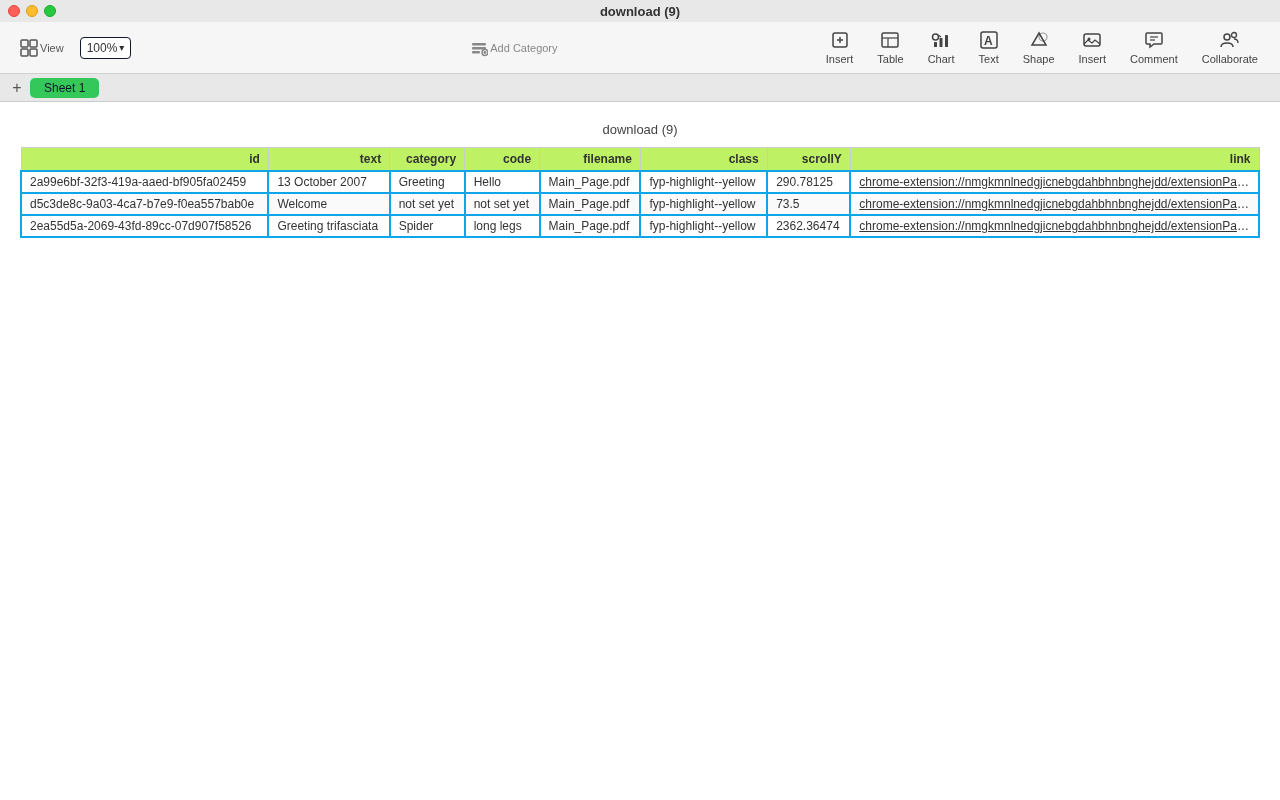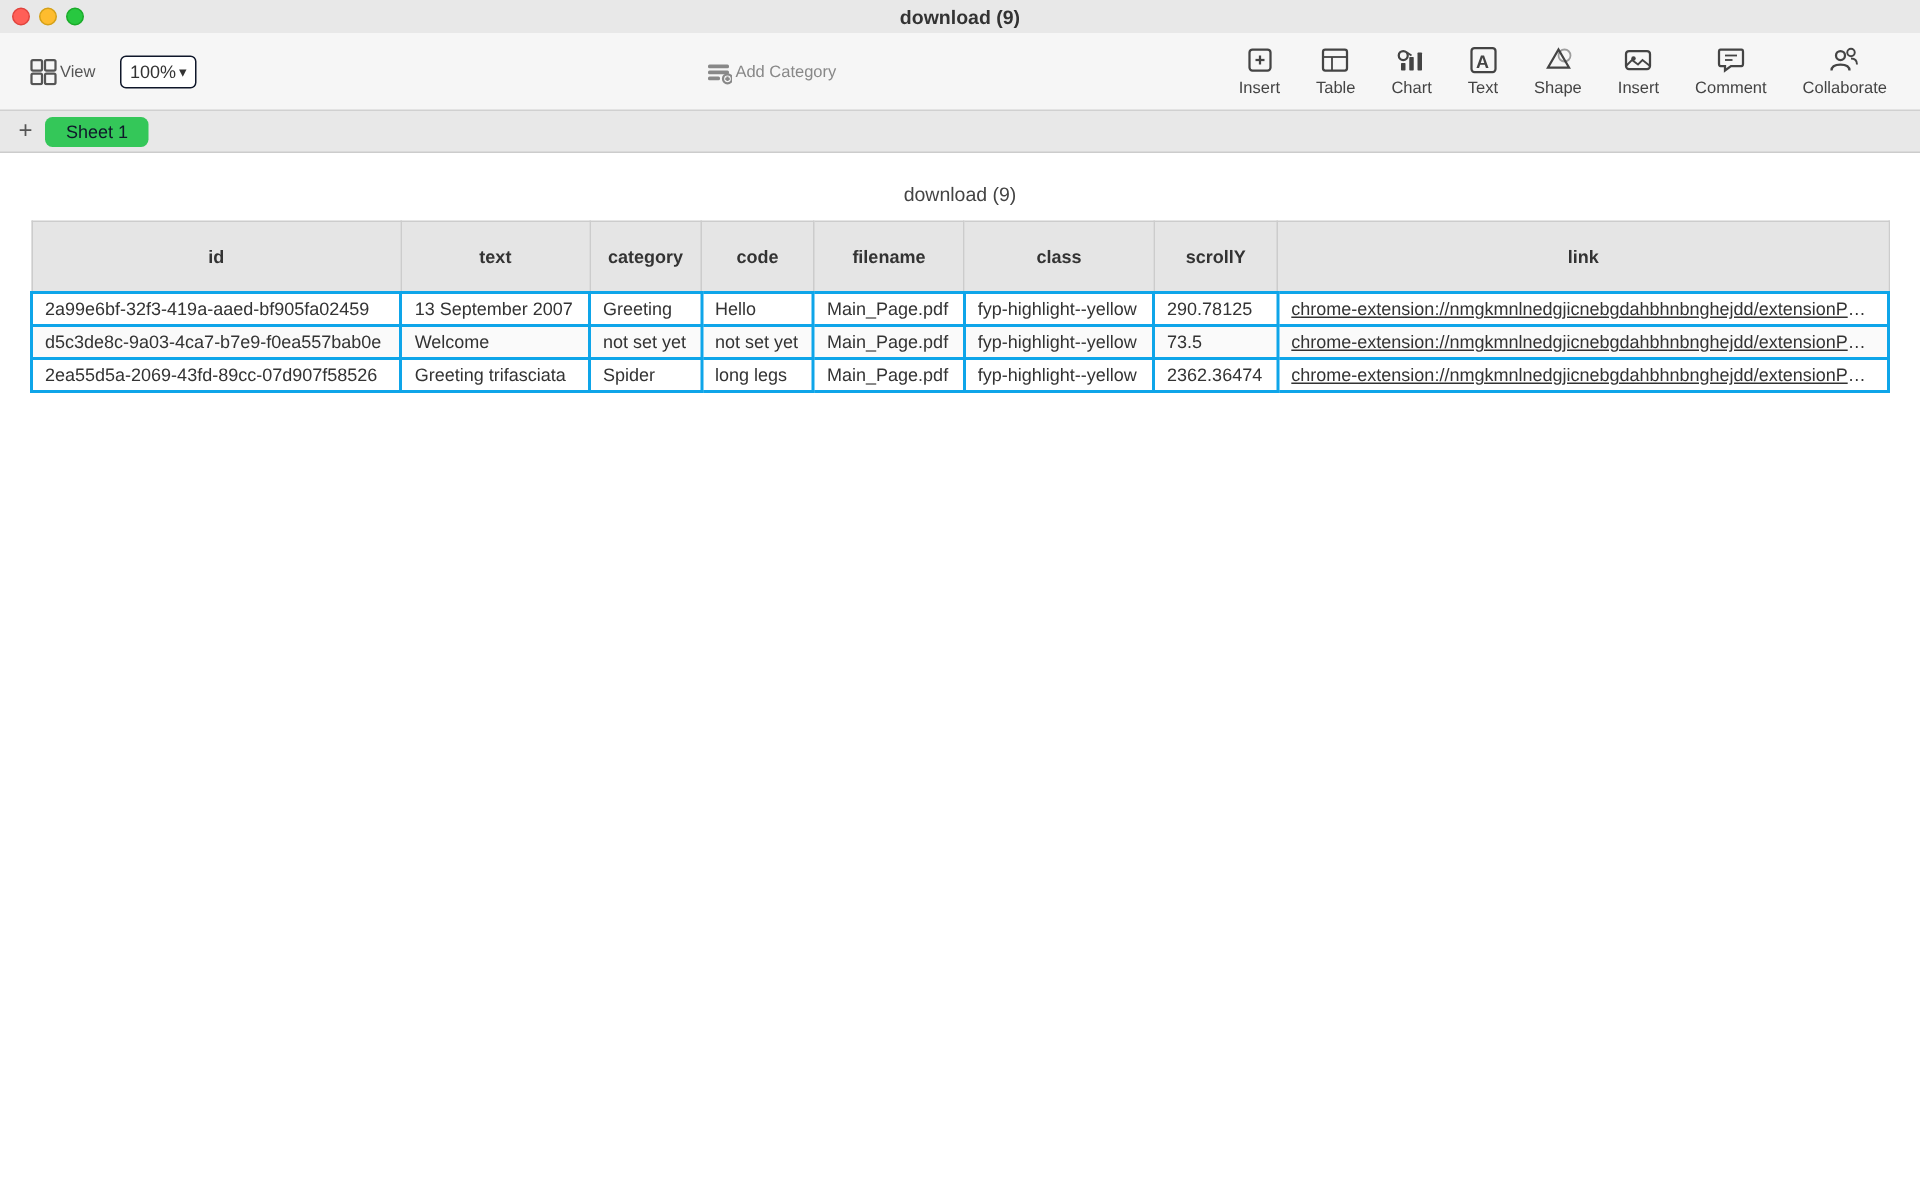--- a/index.html
+++ b/index.html
@@ -164,24 +164,24 @@
       font-weight: 500;
     }
 
     
     .data-table {
       width: 100%;
       border-collapse: collapse;
       font-size: 12px;
     }
     .data-table th {
-      background: #e5e5e5;
+      background: #bef264;
       border: 1px solid #ccc;
-      padding: 16px 8px;
-      text-align: center;
+      padding: 4px 8px;
+      text-align: right;
       font-weight: 600;
       color: #333;
       white-space: nowrap;
     }
     .data-table td {
       border: 2px solid #0ea5e9;
       padding: 3px 8px;
       color: #333;
       white-space: nowrap;
       overflow: hidden;
@@ -329,21 +329,21 @@
         <th>code</th>
         <th>filename</th>
         <th>class</th>
         <th>scrollY</th>
         <th>link</th>
       </tr>
     </thead>
     <tbody id="table-body">
     <tr>
           <td>2a99e6bf-32f3-419a-aaed-bf905fa02459</td>
-          <td>13 September 2007</td>
+          <td>13 October 2007</td>
           <td>Greeting</td>
           <td>Hello</td>
           <td>Main_Page.pdf</td>
           <td>fyp-highlight--yellow</td>
           <td>290.78125</td>
           <td class="link-cell" style="max-width: 400px;">chrome-extension://nmgkmnlnedgjicnebgdahbhnbnghejdd/extensionPage.html?filename=Main_Page.pdf&amp;scrollY=290.78125</td>
         </tr>
         <tr>
           <td>d5c3de8c-9a03-4ca7-b7e9-f0ea557bab0e</td>
           <td>Welcome</td>

